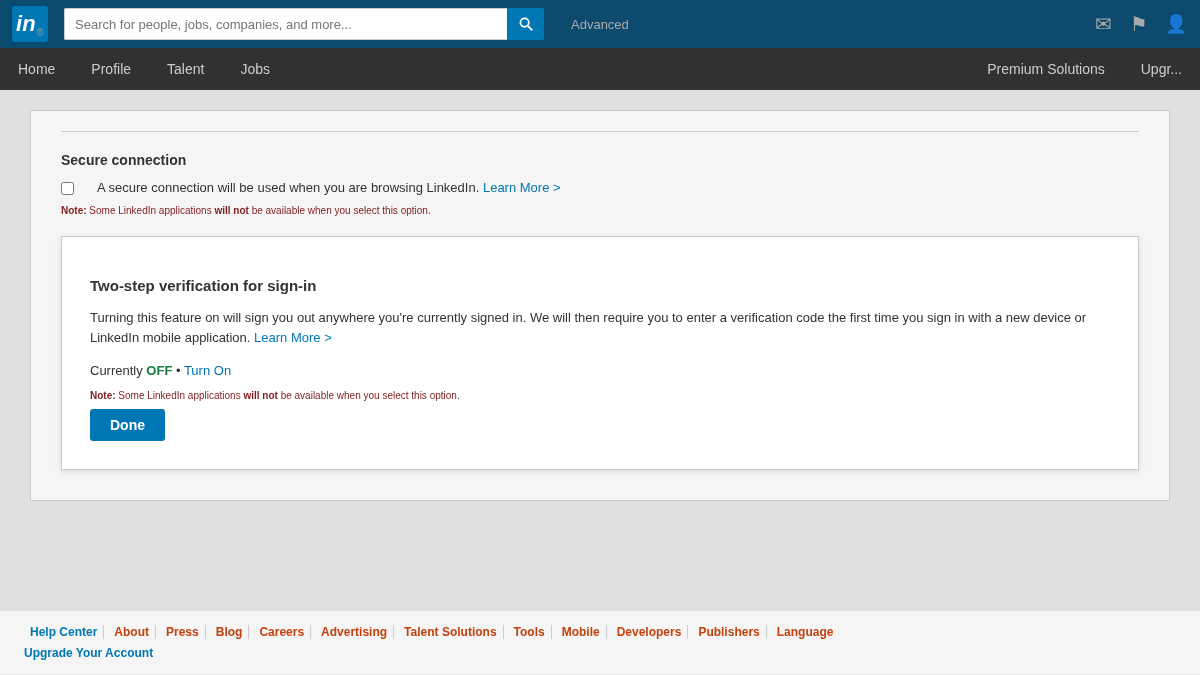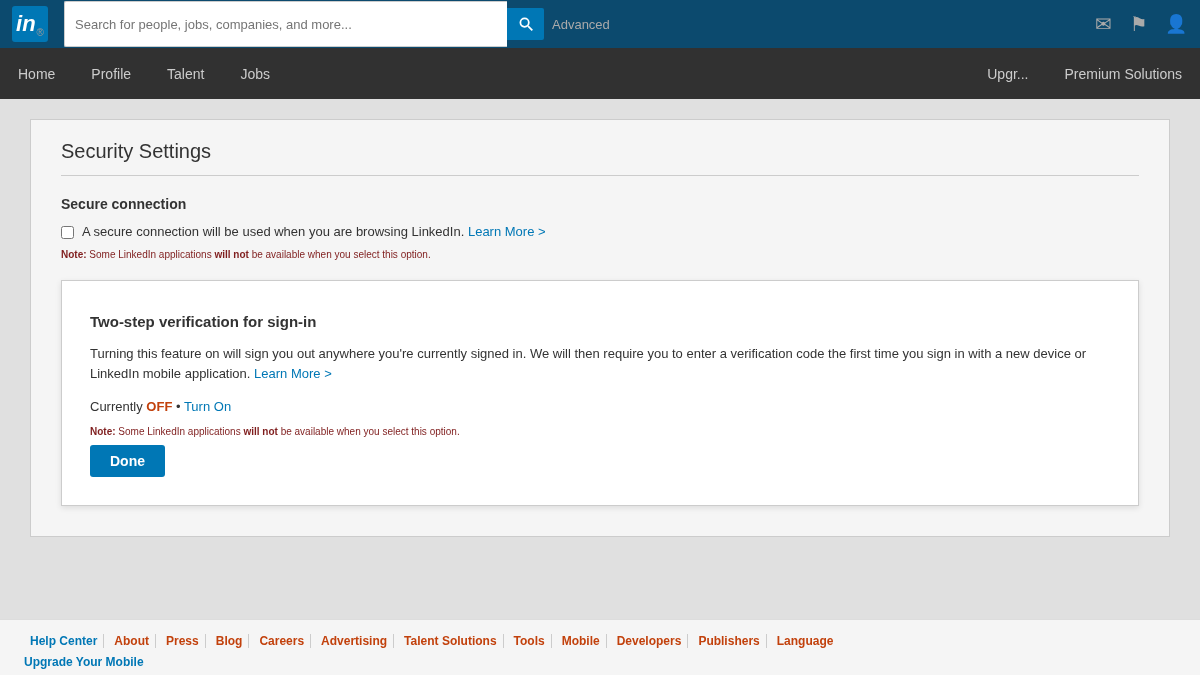--- a/index.html
+++ b/index.html
@@ -40,21 +40,21 @@
     }
     .search-container {
       display: flex;
       align-items: center;
       margin-left: 8px;
       flex: 1;
       max-width: 480px;
     }
     .search-input {
       width: 100%;
-      height: 46px;
+      height: 32px;
       padding: 0 10px;
       border: 1px solid #ccc;
       border-right: none;
       border-radius: 2px 0 0 2px;
       font-size: 13px;
       color: #666;
       background: white;
       outline: none;
     }
     .search-btn {
@@ -67,39 +67,39 @@
       display: flex;
       align-items: center;
       justify-content: center;
       color: white;
       font-size: 15px;
     }
     .advanced-link {
       color: #aaa;
       font-size: 13px;
       text-decoration: none;
-      margin-left: 0;
+      margin-left: 19px;
       white-space: nowrap;
     }
     .top-icons {
       margin-left: auto;
       display: flex;
       align-items: center;
       gap: 18px;
     }
     .top-icon {
       color: #aaa;
       font-size: 20px;
       cursor: pointer;
     }
 
     
     .nav-bar {
       background: #313131;
-      height: 51px;
+      height: 42px;
       display: flex;
       align-items: stretch;
     }
     .nav-item {
       color: #ccc;
       font-size: 14px;
       padding: 0 18px;
       display: flex;
       align-items: center;
       cursor: pointer;
@@ -141,21 +141,21 @@
     .section-title {
       font-size: 14px;
       font-weight: bold;
       color: #333;
       margin-bottom: 12px;
     }
 
     .checkbox-row {
       display: flex;
       align-items: flex-start;
-      gap: 8px;
+      gap: 23px;
       margin-bottom: 10px;
     }
     .checkbox-row input[type="checkbox"] {
       margin-top: 2px;
     }
     .checkbox-label {
       font-size: 13px;
       color: #333;
     }
     .inline-link {
@@ -168,21 +168,21 @@
       color: #7f1d1d;
       margin-bottom: 0;
     }
     .note-text .bold { font-weight: bold; }
 
     
     .verification-card {
       background: white;
       border: 1px solid #ccc;
       margin-top: 20px;
-      padding: 32px 28px 28px 28px;
+      padding: 40px 28px 28px 28px;
       box-shadow: 0 2px 6px rgba(0,0,0,0.1);
     }
 
     .verification-title {
       font-size: 15px;
       font-weight: bold;
       color: #333;
       margin-bottom: 14px;
     }
 
@@ -192,21 +192,21 @@
       line-height: 1.5;
       margin-bottom: 16px;
     }
 
     .status-row {
       font-size: 13px;
       color: #333;
       margin-bottom: 12px;
     }
     .status-off {
-      color: #c2410c;
+      color: #15803d;
       font-weight: bold;
     }
     .turn-on-link {
       color: #0077b5;
       text-decoration: none;
     }
 
     .done-btn {
       background: #0077b5;
       color: white;
@@ -273,28 +273,27 @@
     <span class="top-icon" style="font-size:18px;">👤</span>
   </div>
 </div>
 
 <nav class="nav-bar">
   <a class="nav-item" href="#">Home</a>
   <a class="nav-item" href="#">Profile</a>
   <a class="nav-item" href="#">Talent</a>
   <a class="nav-item" href="#">Jobs</a>
   <div class="nav-right">
+    <a class="nav-item" href="#">Premium Solutions</a>
     <a class="nav-item" href="#">Upgr...</a>
-    <a class="nav-item" href="#">Premium Solutions</a>
   </div>
 </nav>
 
 <div class="main-content">
   <div class="settings-panel">
-    <h1 class="settings-title">Security Settings</h1>
     <hr class="divider">
 
     <div>
       <div class="section-title">Secure connection</div>
       <div class="checkbox-row">
         <input type="checkbox" style="">
         <span class="checkbox-label">
           <span>A secure connection will be used when you are browsing LinkedIn.</span>
           <a href="#" class="inline-link">Learn More &gt;</a>
         </span>
@@ -329,15 +328,15 @@
     <a href="#" class="footer-link">Careers</a>
     <a href="#" class="footer-link">Advertising</a>
     <a href="#" class="footer-link">Talent Solutions</a>
     <a href="#" class="footer-link">Tools</a>
     <a href="#" class="footer-link">Mobile</a>
     <a href="#" class="footer-link">Developers</a>
     <a href="#" class="footer-link">Publishers</a>
     <a href="#" class="footer-link">Language</a>
   </div>
   <div>
-    <a href="#" class="footer-upgrade">Upgrade Your Mobile</a>
+    <a href="#" class="footer-upgrade">Upgrade Your Account</a>
   </div>
 </div>
 
 </body></html>

